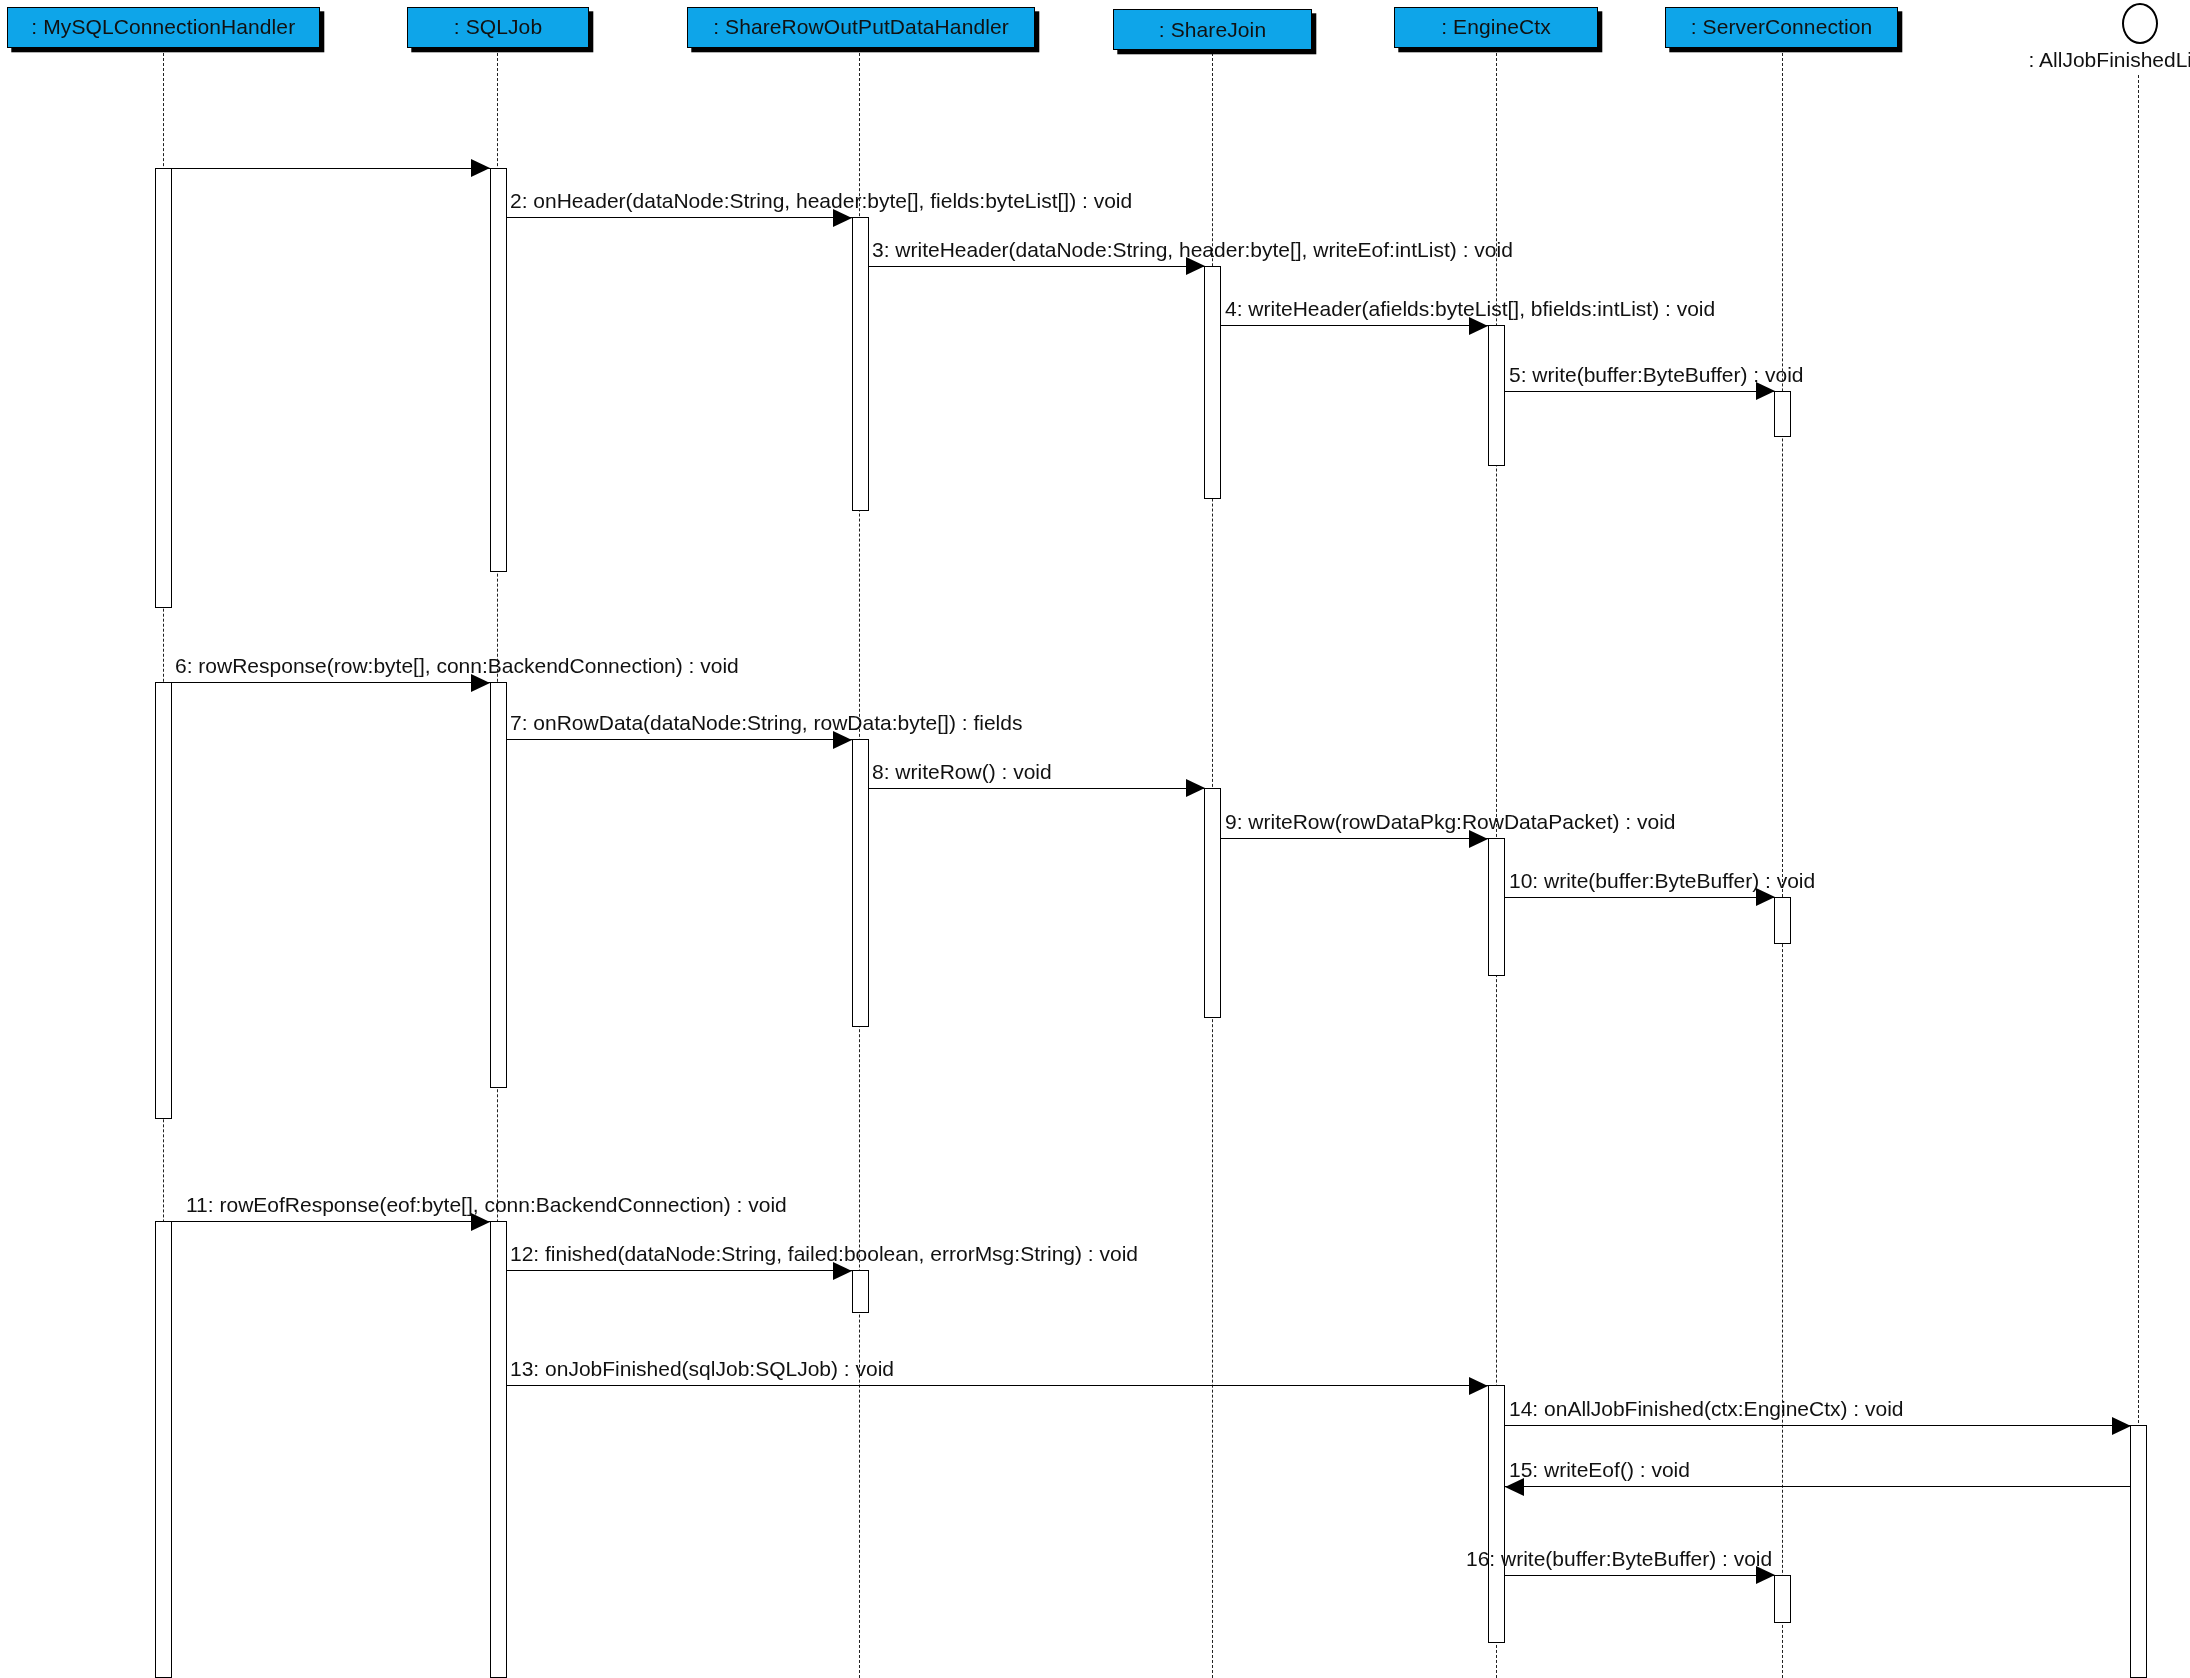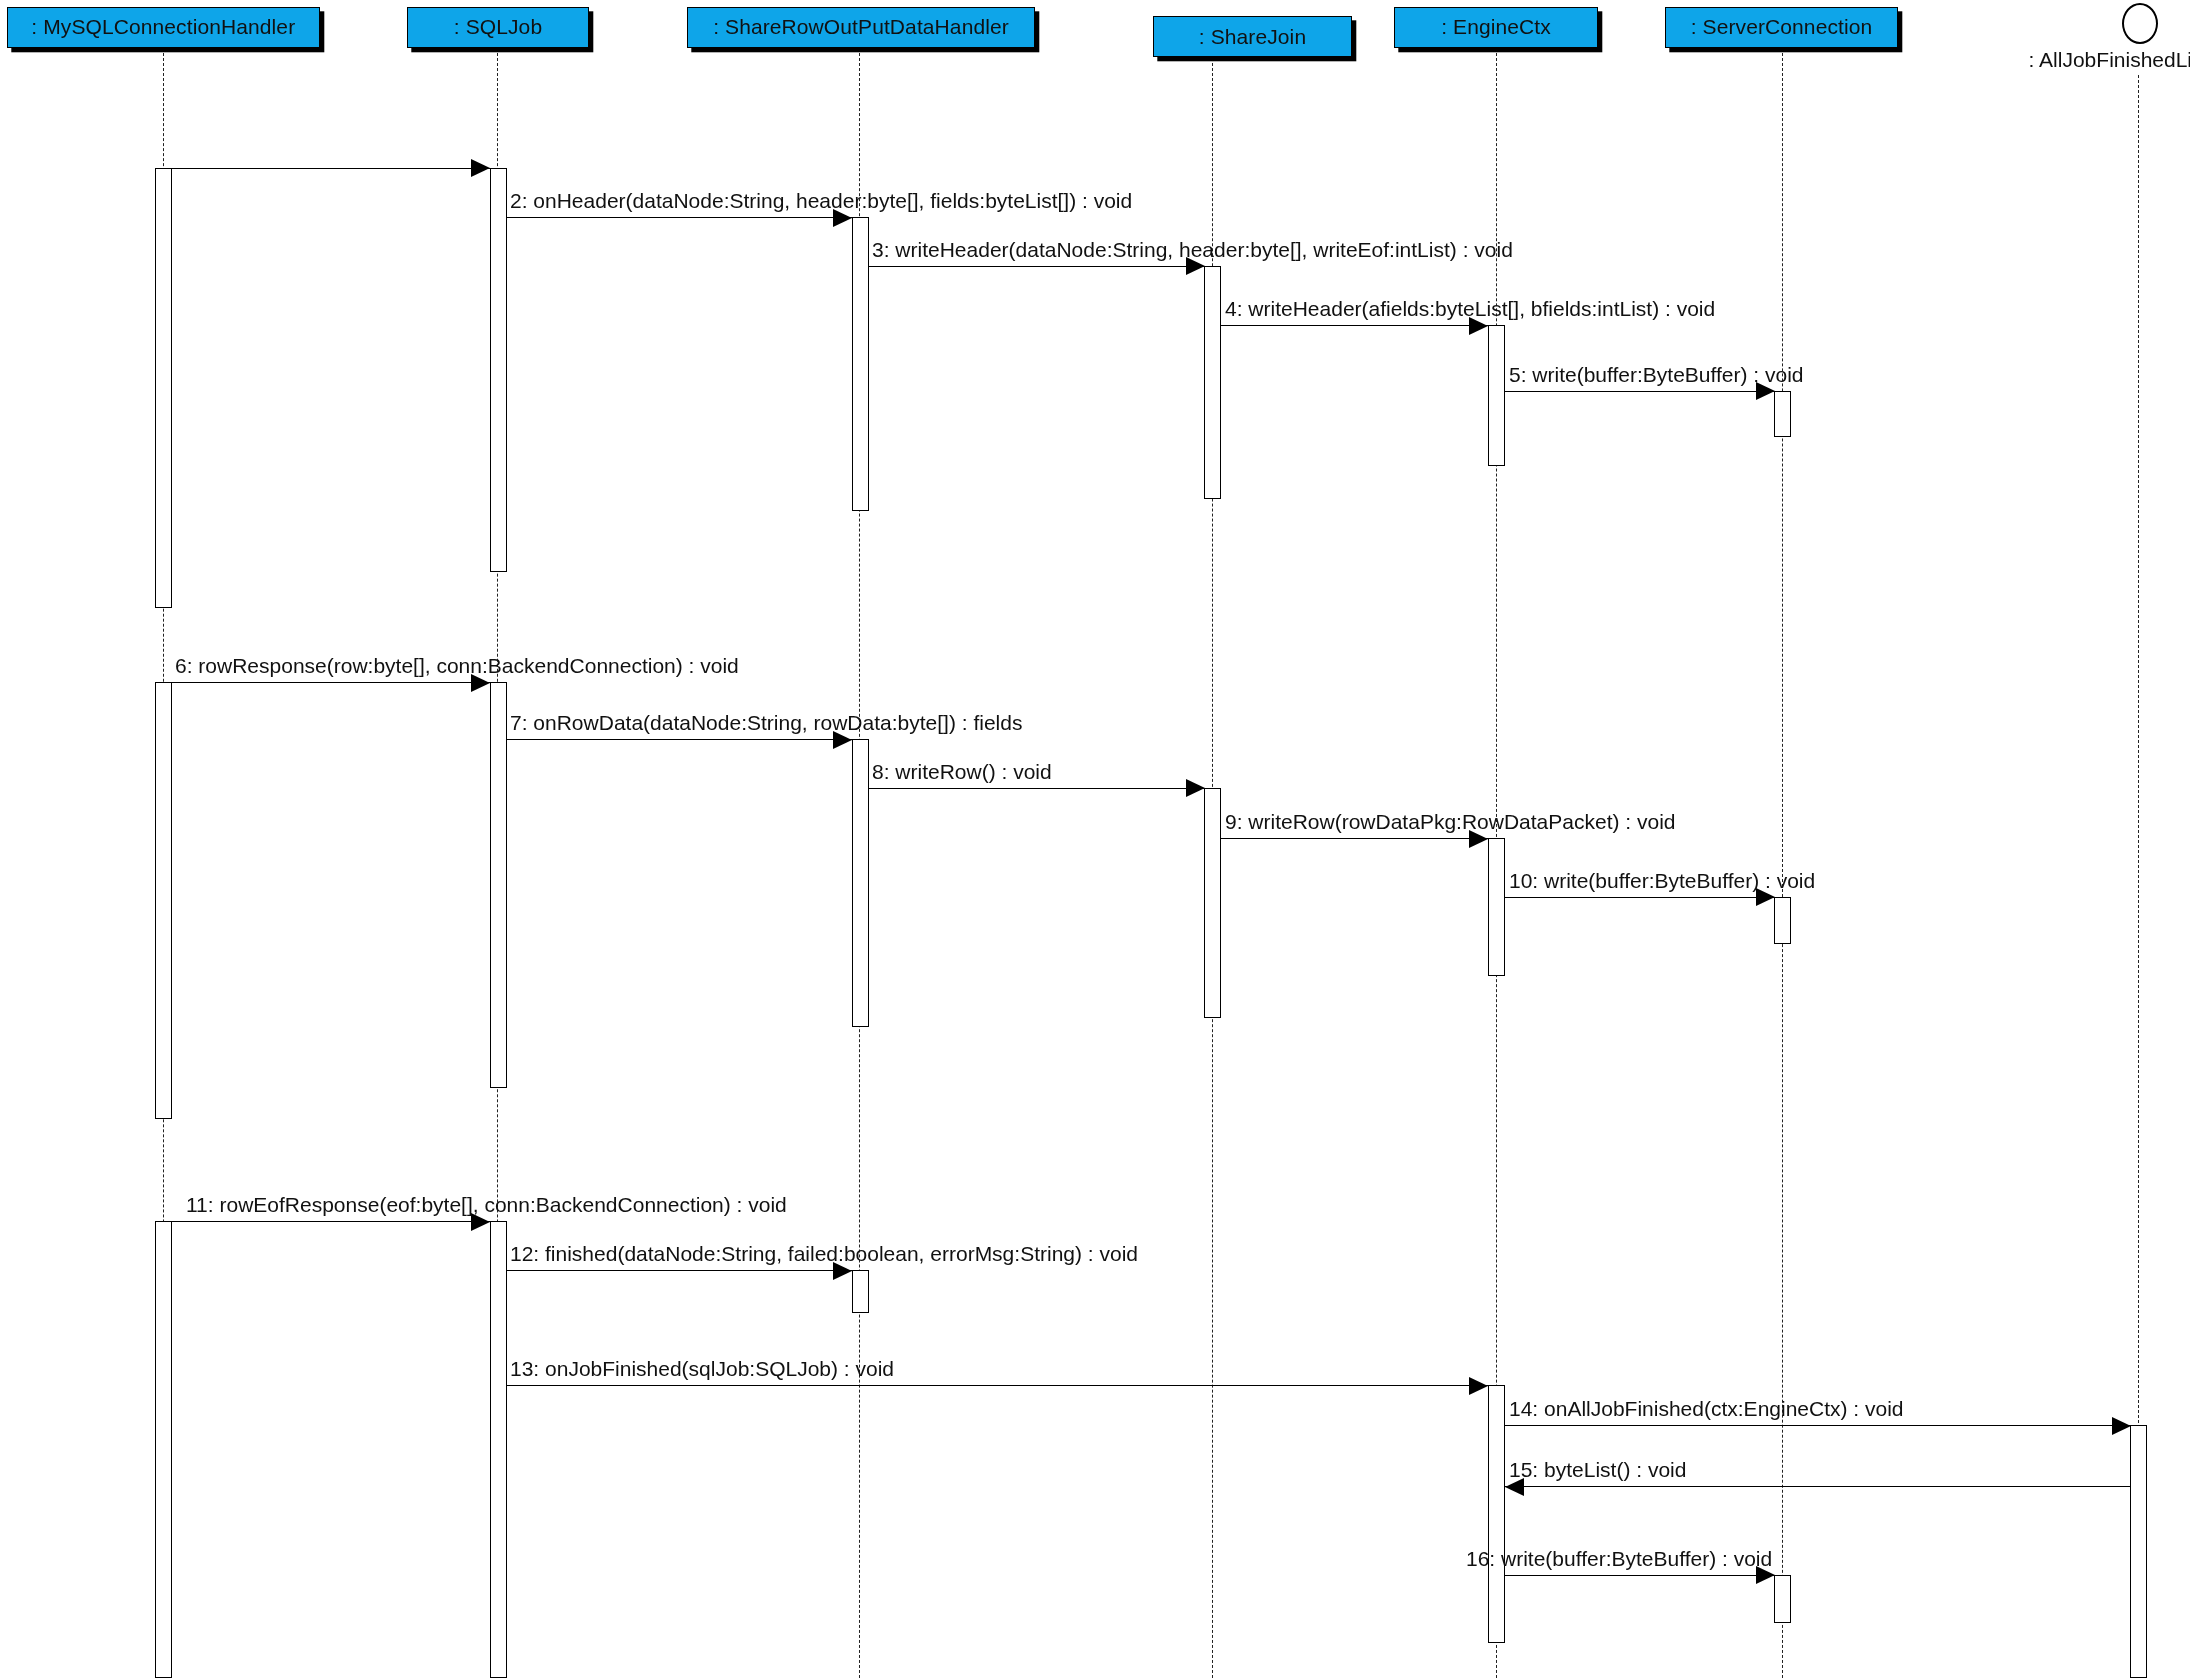--- a/index.html
+++ b/index.html
@@ -98,36 +98,36 @@
       <div class="arrowhead right" style="top: 1262px; left: 833px;"></div>
       <div class="msglabel" style="top: 1243px; left: 510px;">12: finished(dataNode:String, failed:boolean, errorMsg:String) : void</div>
       <div class="msg" style="left: 507px; top: 1385px; width: 981px;"></div>
       <div class="arrowhead right" style="top: 1377px; left: 1469px;"></div>
       <div class="msglabel" style="top: 1358px; left: 510px;">13: onJobFinished(sqlJob:SQLJob) : void</div>
       <div class="msg" style="left: 1505px; top: 1425px; width: 625px;"></div>
       <div class="arrowhead right" style="top: 1417px; left: 2112px;"></div>
       <div class="msglabel" style="top: 1398px; left: 1509px;">14: onAllJobFinished(ctx:EngineCtx) : void</div>
       <div class="msg" style="left: 1505px; top: 1486px; width: 625px;"></div>
       <div class="arrowhead left" style="top: 1478px; left: 1505px;"></div>
-      <div class="msglabel" style="top: 1459px; left: 1509px;">15: byteList() : void</div>
+      <div class="msglabel" style="top: 1459px; left: 1509px;">15: writeEof() : void</div>
       <div class="msg" style="left: 1505px; top: 1575px; width: 269px;"></div>
       <div class="arrowhead right" style="top: 1566px; left: 1756px;"></div>
       <div class="msglabel" style="top: 1548px; left: 1466px;">16: write(buffer:ByteBuffer) : void</div>
     </div>
   <div class="layer" id="heads-layer">
       <div class="head" style="left: 6.8px; top: 6.8px; width: 313px; height: 41px;">
         <span>: MySQLConnectionHandler</span>
       </div>
       <div class="head" style="left: 407px; top: 6.8px; width: 182px; height: 41px;">
         <span>: SQLJob</span>
       </div>
       <div class="head" style="left: 687px; top: 6.8px; width: 348px; height: 41px;">
         <span>: ShareRowOutPutDataHandler</span>
       </div>
-      <div class="head" style="left: 1113px; top: 16px; width: 199px; height: 41px; margin-left: 40px;">
+      <div class="head" style="left: 1113px; top: 9px; width: 199px; height: 41px;">
         <span>: ShareJoin</span>
       </div>
       <div class="head" style="left: 1394px; top: 6.8px; width: 204px; height: 41px;">
         <span>: EngineCtx</span>
       </div>
       <div class="head" style="left: 1665px; top: 6.8px; width: 233px; height: 41px;">
         <span>: ServerConnection</span>
       </div>
       <div class="actor-head" style="left: 2020px; top: 3.4px; width: 239px;">
         <div class="actor-circle"></div>

